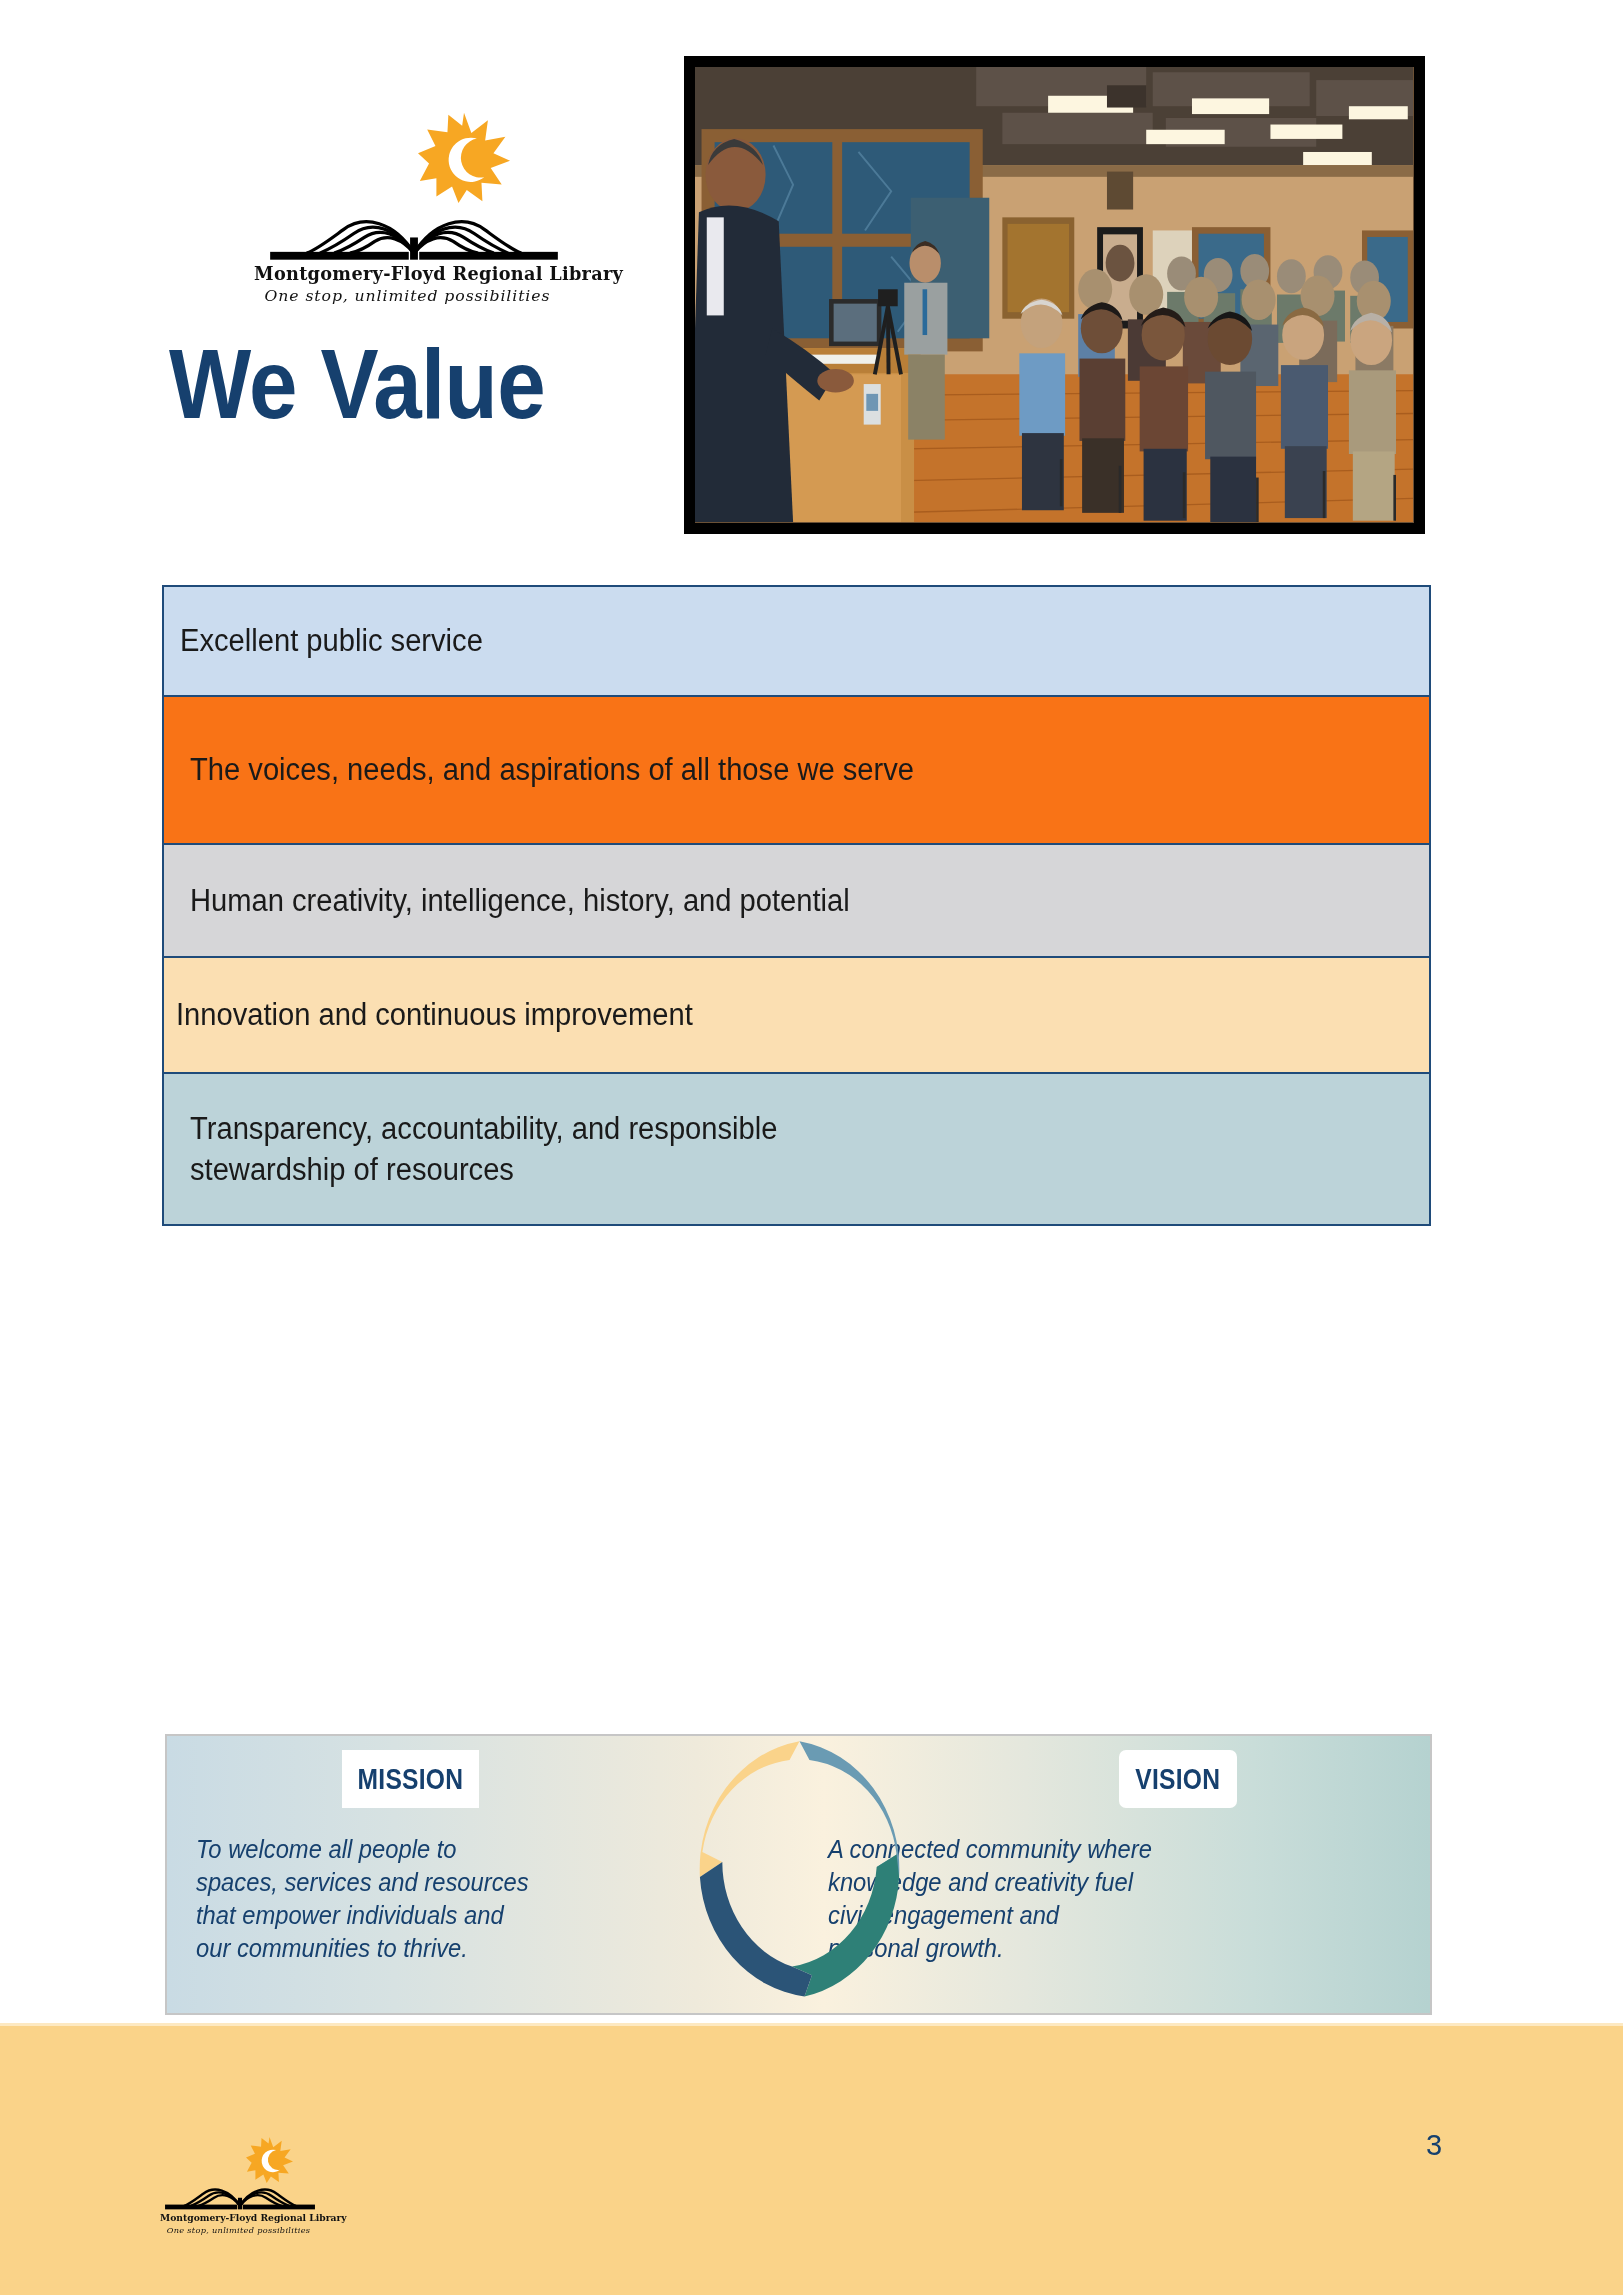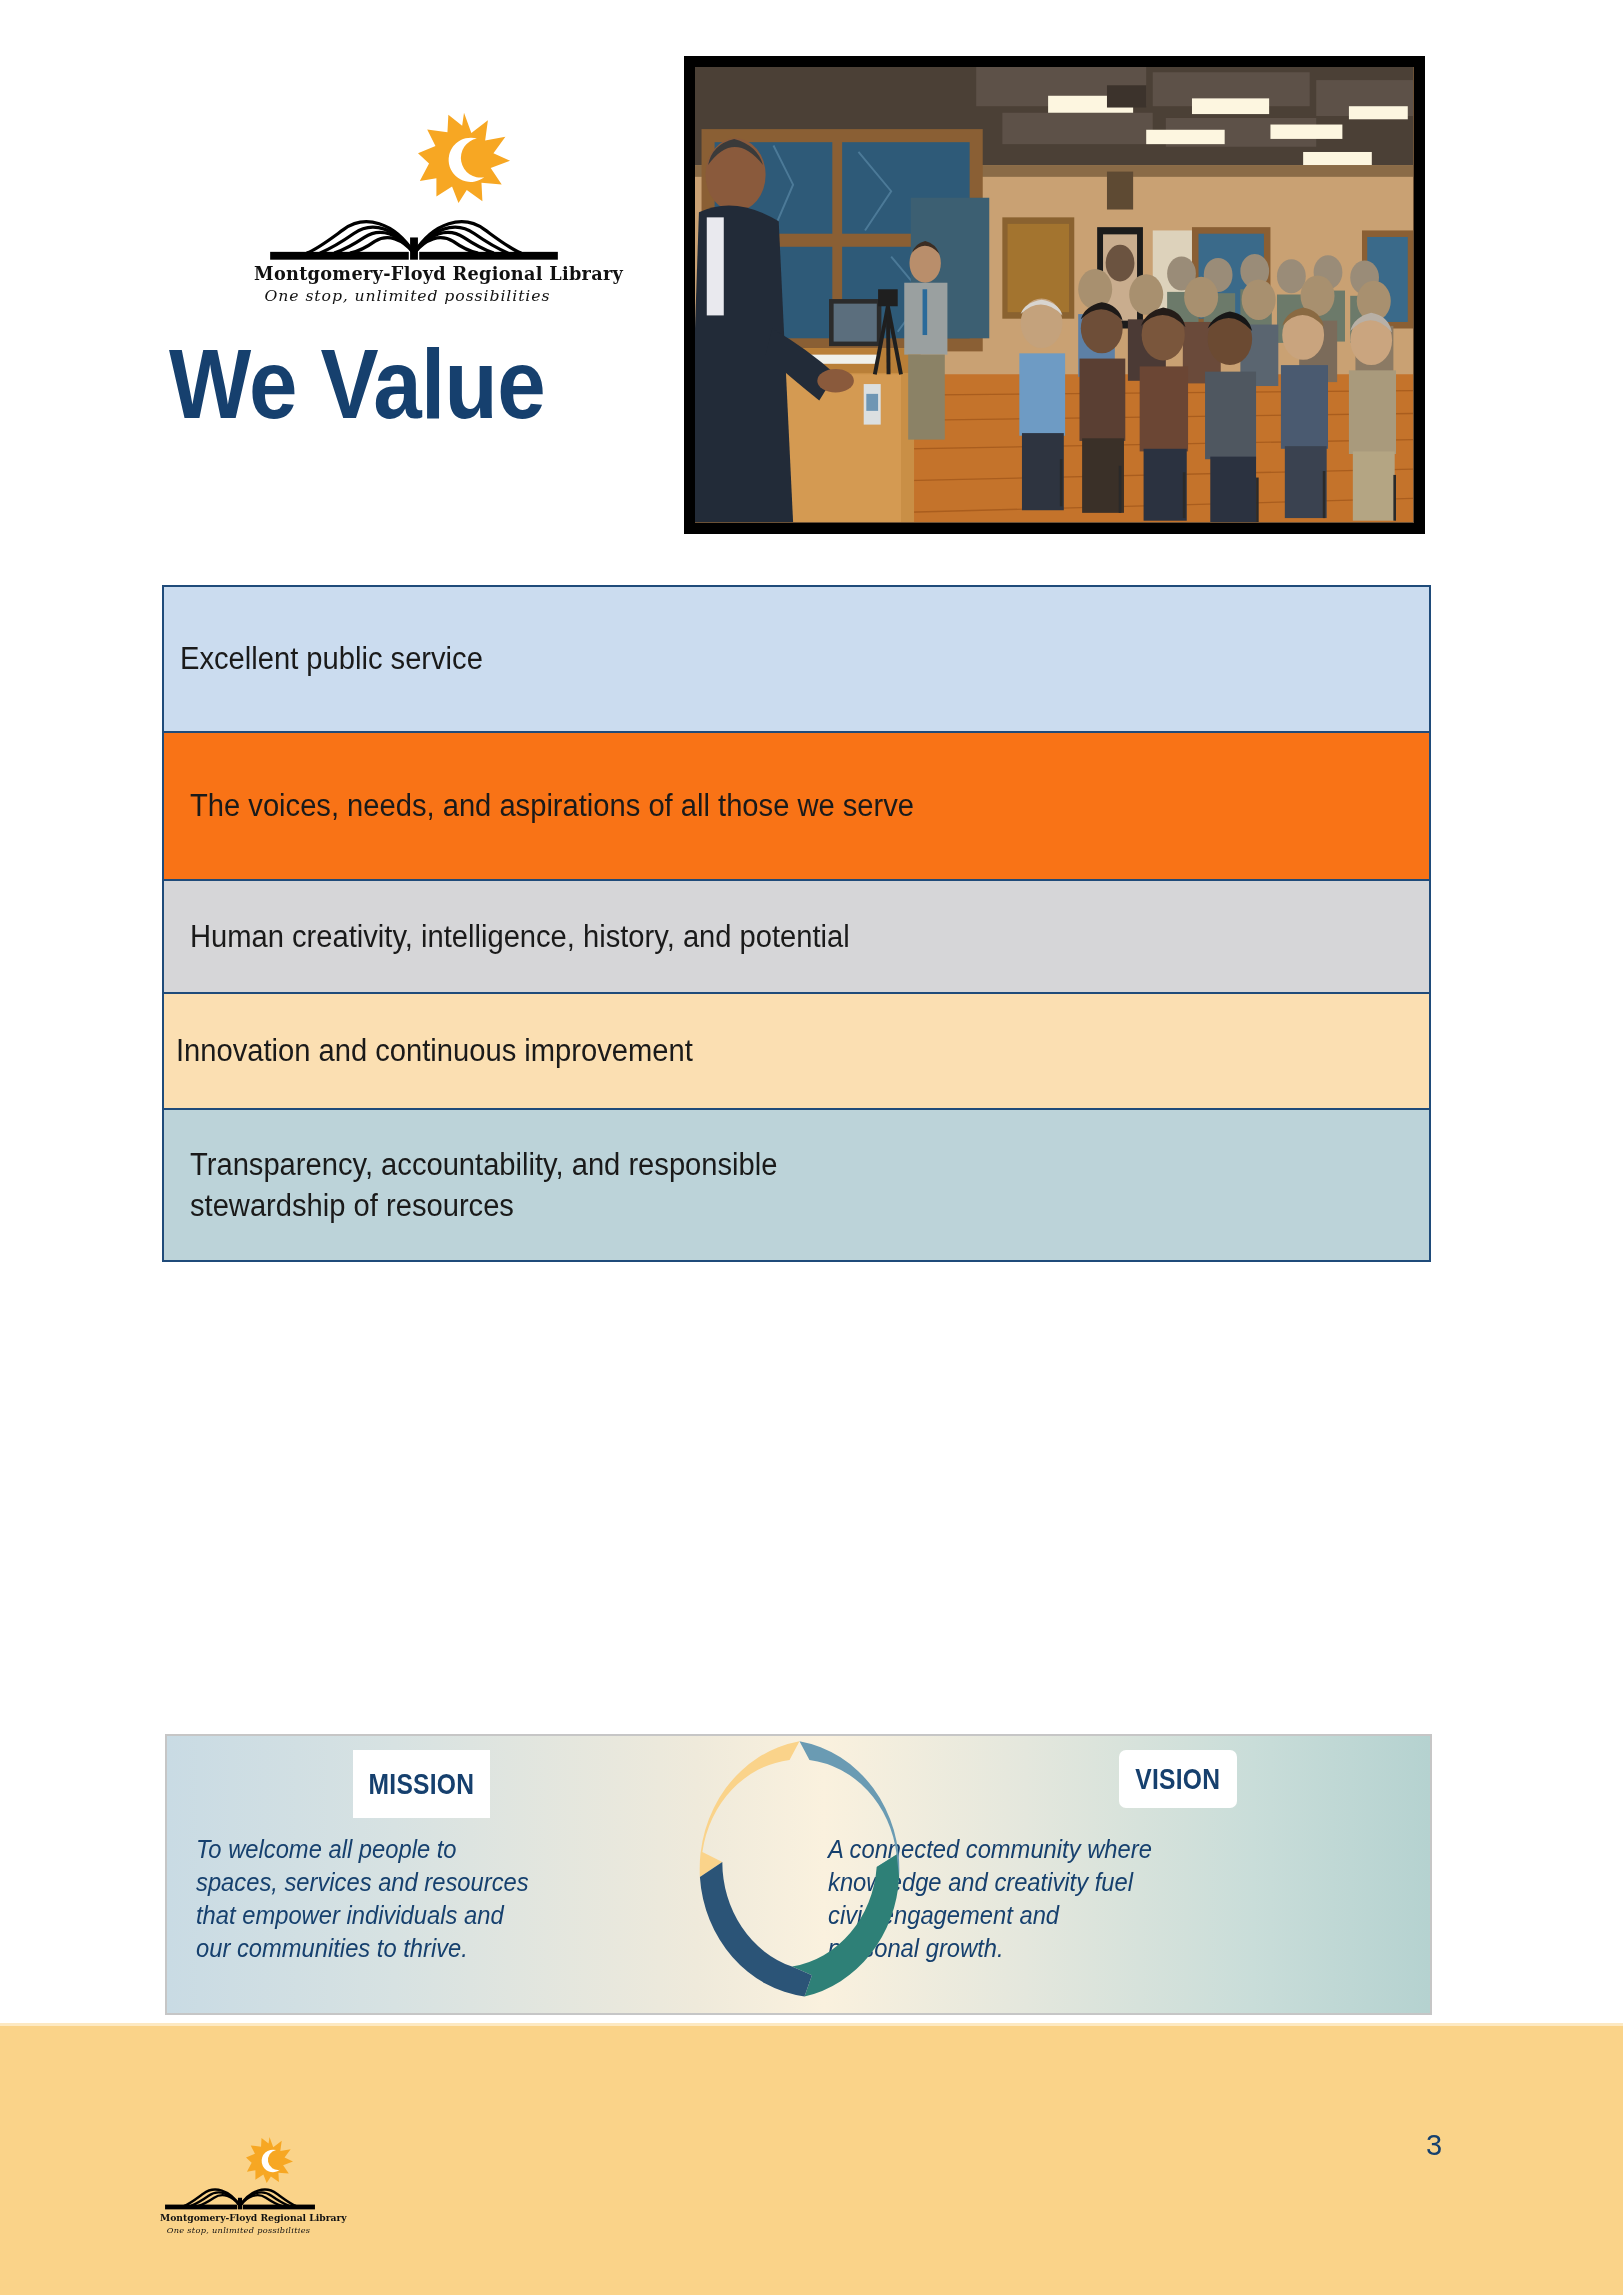--- a/index.html
+++ b/index.html
@@ -293,41 +293,41 @@
           <path d="M748,620 L748,690"></path>
         <path d="M860,628 L860,696"></path>
           <path d="M962,618 L962,690"></path>
           <path d="M1070,624 L1070,694"></path>
       </g>
     </svg>
   </div>
 </div>
 
 <div id="values-table">
-    <div class="value-row" style="background: rgb(203, 220, 239); height: 148px; padding-left: 16px;">
+    <div class="value-row" style="background: rgb(203, 220, 239); height: 112px; padding-left: 16px;">
       <div class="value-text">Excellent public service</div>
     </div>
     <div class="value-row" style="background: #f97316; height: 150px;">
       <div class="value-text">The voices, needs, and aspirations of all those we serve</div>
     </div>
     <div class="value-row" style="background: rgb(214, 214, 216); height: 115px;">
       <div class="value-text">Human creativity, intelligence, history, and potential</div>
     </div>
     <div class="value-row" style="background: rgb(251, 223, 178); height: 118px; padding-left: 12px;">
       <div class="value-text">Innovation and continuous improvement</div>
     </div>
     <div class="value-row" style="background: rgb(188, 211, 217); height: 154px;">
       <div class="value-text">Transparency, accountability, and responsible
 stewardship of resources</div>
     </div>
   </div>
 
 <div id="mv-panel">
 
-  <div class="mv-label-box" style="left:186px;top:14.4px;width:137px;height:68px;">
+  <div class="mv-label-box" style="left:175px;top:14.4px;width:137px;height:58px;">
     <span class="mv-label">MISSION</span>
   </div>
   <div class="mv-body" style="left:29px;top:97px;width:432px;">To welcome all people to
 spaces, services and resources
 that empower individuals and
 our communities to thrive.</div>
 
   <div class="mv-label-box" style="left:952px;top:14.4px;width:118px;height:58px;border-radius:7px;">
     <span class="mv-label">VISION</span>
   </div>

